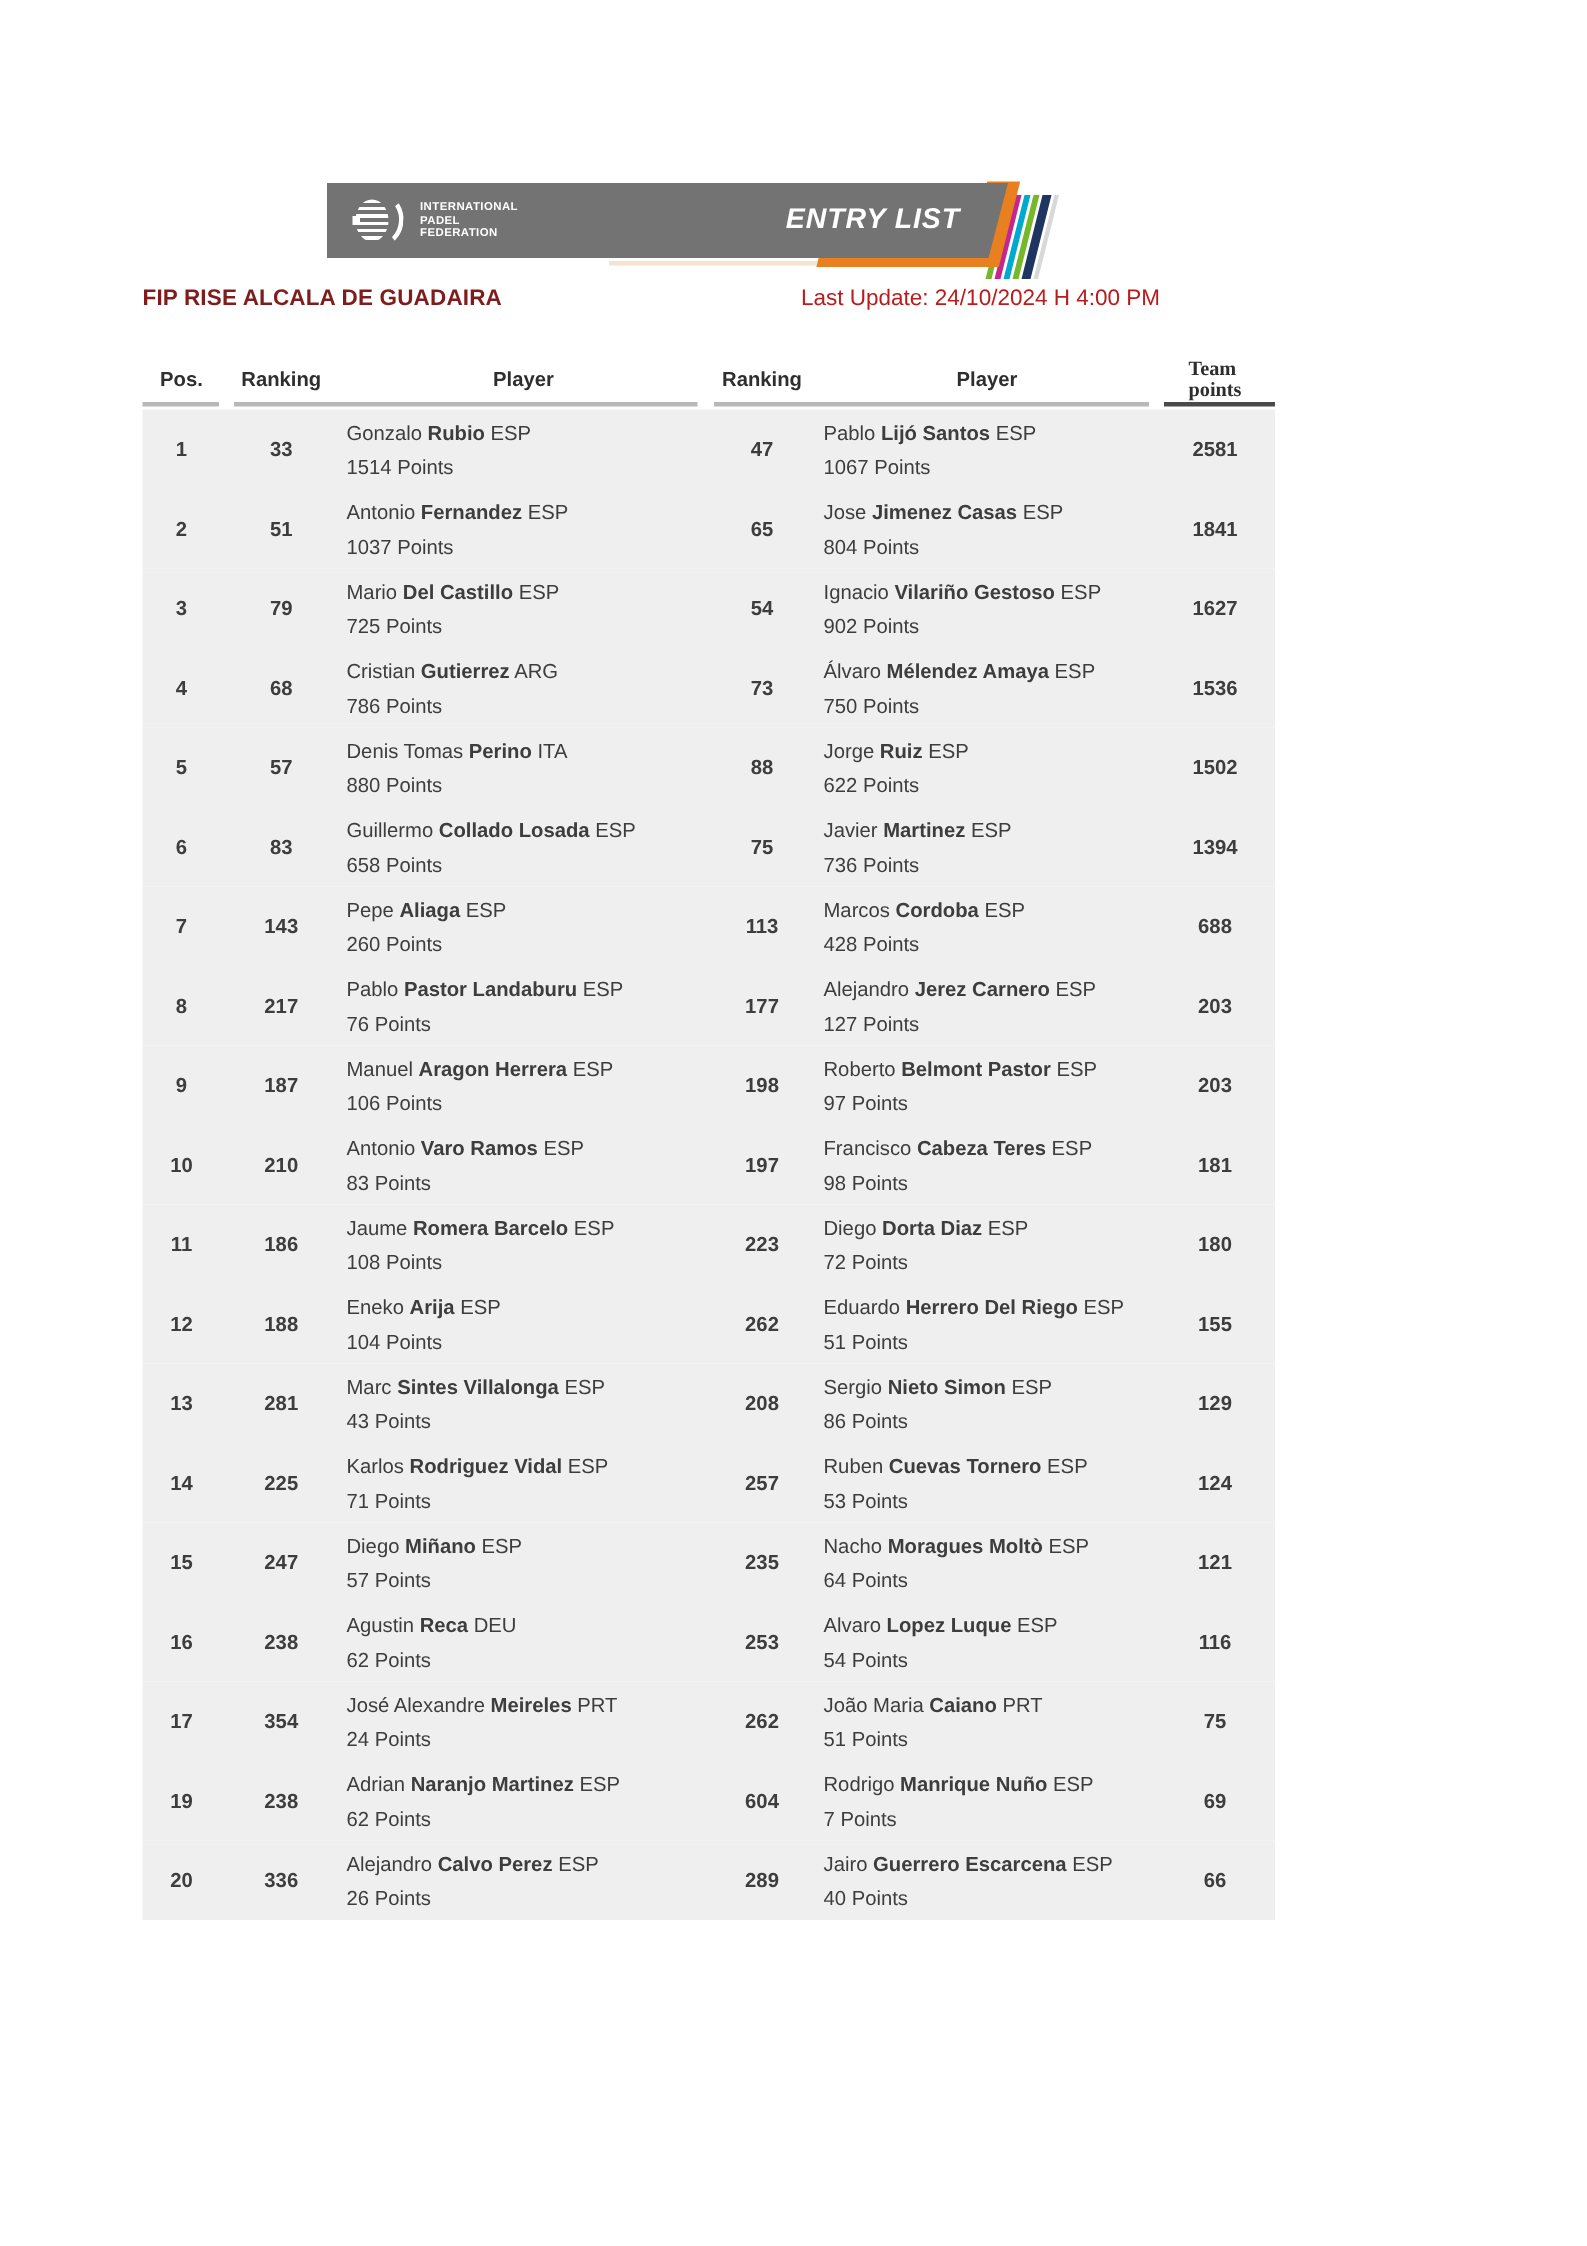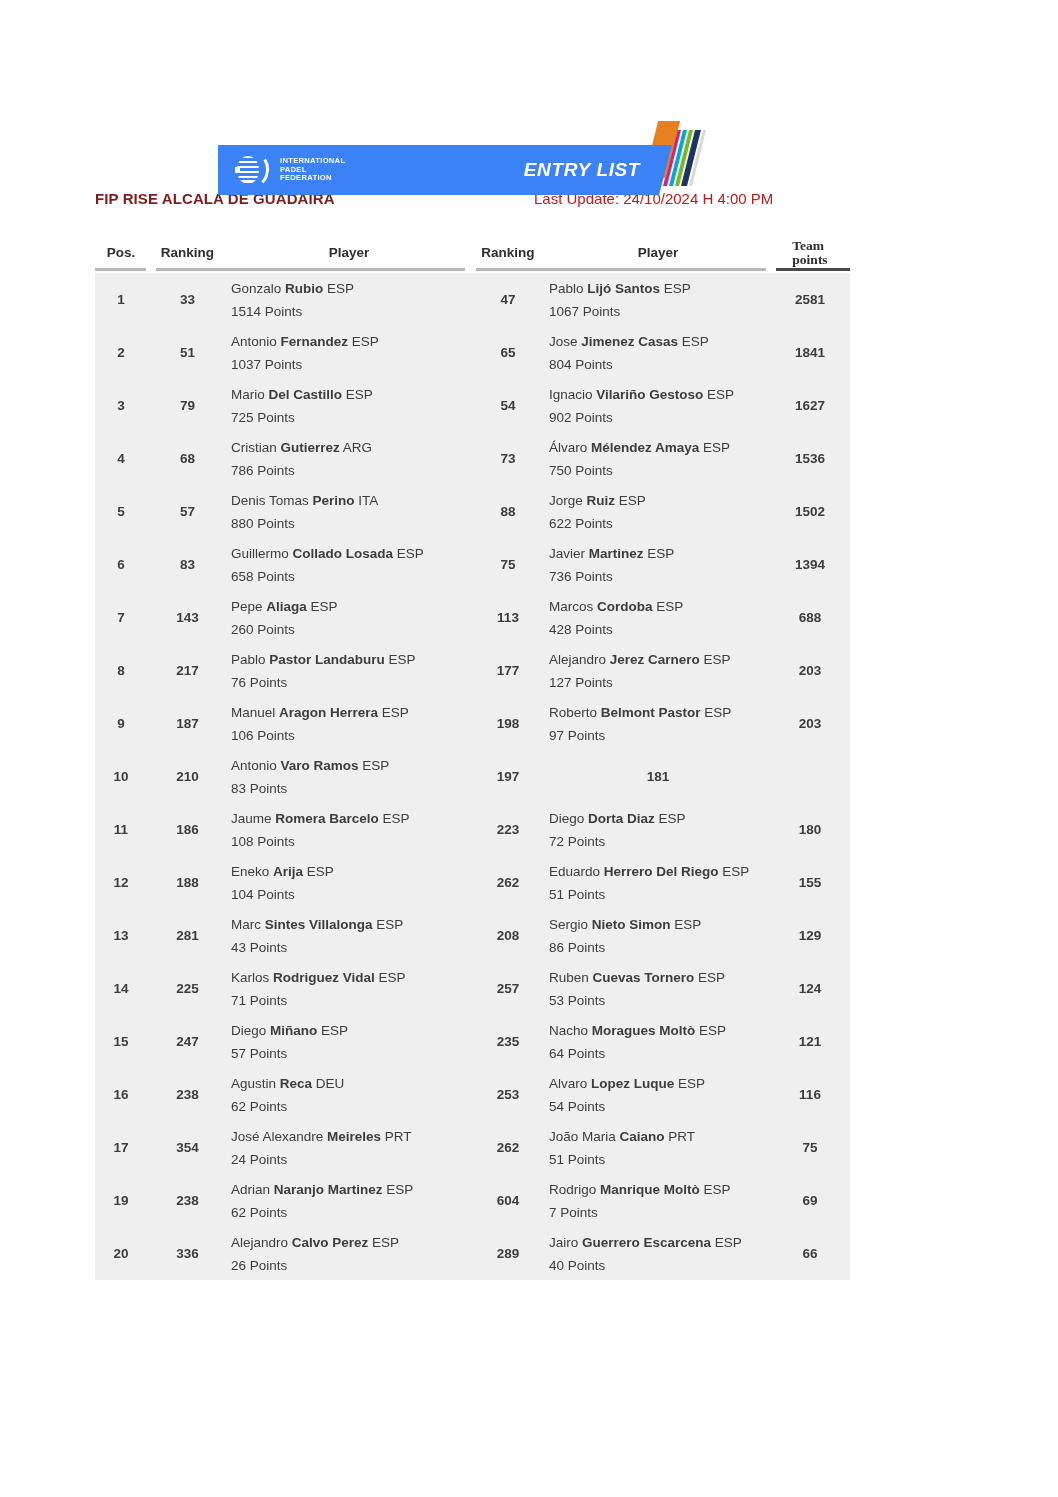--- a/index.html
+++ b/index.html
@@ -9,24 +9,24 @@
     -webkit-font-smoothing:antialiased;
   }
   .page{position:absolute;inset:0;background:#fff;}
 
   
   .banner-area{position:absolute;left:0;top:0;width:1058px;height:210px;}
   .stripes{position:absolute;left:664px;top:130px;height:56px;display:flex;gap:2px;}
   .stripe{width:4px;height:100%;transform:skewX(-14deg);}
   .navy-banner{
     position:absolute;left:218px;top:122px;width:454px;height:50px;
-    background:#3b82f6;z-index:3;
+    background:#737373;z-index:3;
     clip-path:polygon(0 0,100% 0,calc(100% - 13px) 100%,0 100%);
     display:flex;align-items:center;justify-content:space-between;
-    padding:0;box-sizing:border-box;margin-top:23px;
+    padding:0;box-sizing:border-box;
   }
   .orange-slant{
     position:absolute;left:651px;top:121px;width:22px;height:57px;
     background:#e8801f;transform:skewX(-14deg);z-index:2;
   }
   .under-light{position:absolute;left:406px;top:174px;width:139px;height:3px;background:#f3e3d2;z-index:1;}
   .under-orange{position:absolute;left:545px;top:172px;width:116px;height:6px;background:#e8801f;transform:skewX(-14deg);z-index:2;}
 
   .logo{display:flex;align-items:center;margin-left:17px;gap:7px;}
   .logo-icon{position:relative;width:38px;height:34px;}
@@ -258,20 +258,24 @@
   </div>
 
   <div class="tr">
     <div class="td num">10</div>
     <div class="td num">210</div>
     <div class="td player">
       <div class="pname">Antonio <b>Varo Ramos</b> ESP</div>
       <div class="ppoints">83 Points</div>
     </div>
     <div class="td num">197</div>
+    <div class="td player">
+      <div class="pname">Francisco <b>Cabeza Teres</b> ESP</div>
+      <div class="ppoints">98 Points</div>
+    </div>
     <div class="td num">181</div>
   </div>
 
   <div class="tr">
     <div class="td num">11</div>
     <div class="td num">186</div>
     <div class="td player">
       <div class="pname">Jaume <b>Romera Barcelo</b> ESP</div>
       <div class="ppoints">108 Points</div>
     </div>
@@ -376,21 +380,21 @@
 
   <div class="tr">
     <div class="td num">19</div>
     <div class="td num">238</div>
     <div class="td player">
       <div class="pname">Adrian <b>Naranjo Martinez</b> ESP</div>
       <div class="ppoints">62 Points</div>
     </div>
     <div class="td num">604</div>
     <div class="td player">
-      <div class="pname">Rodrigo <b>Manrique Moltò</b> ESP</div>
+      <div class="pname">Rodrigo <b>Manrique Nuño</b> ESP</div>
       <div class="ppoints">7 Points</div>
     </div>
     <div class="td num">69</div>
   </div>
 
   <div class="tr">
     <div class="td num">20</div>
     <div class="td num">336</div>
     <div class="td player">
       <div class="pname">Alejandro <b>Calvo Perez</b> ESP</div>

